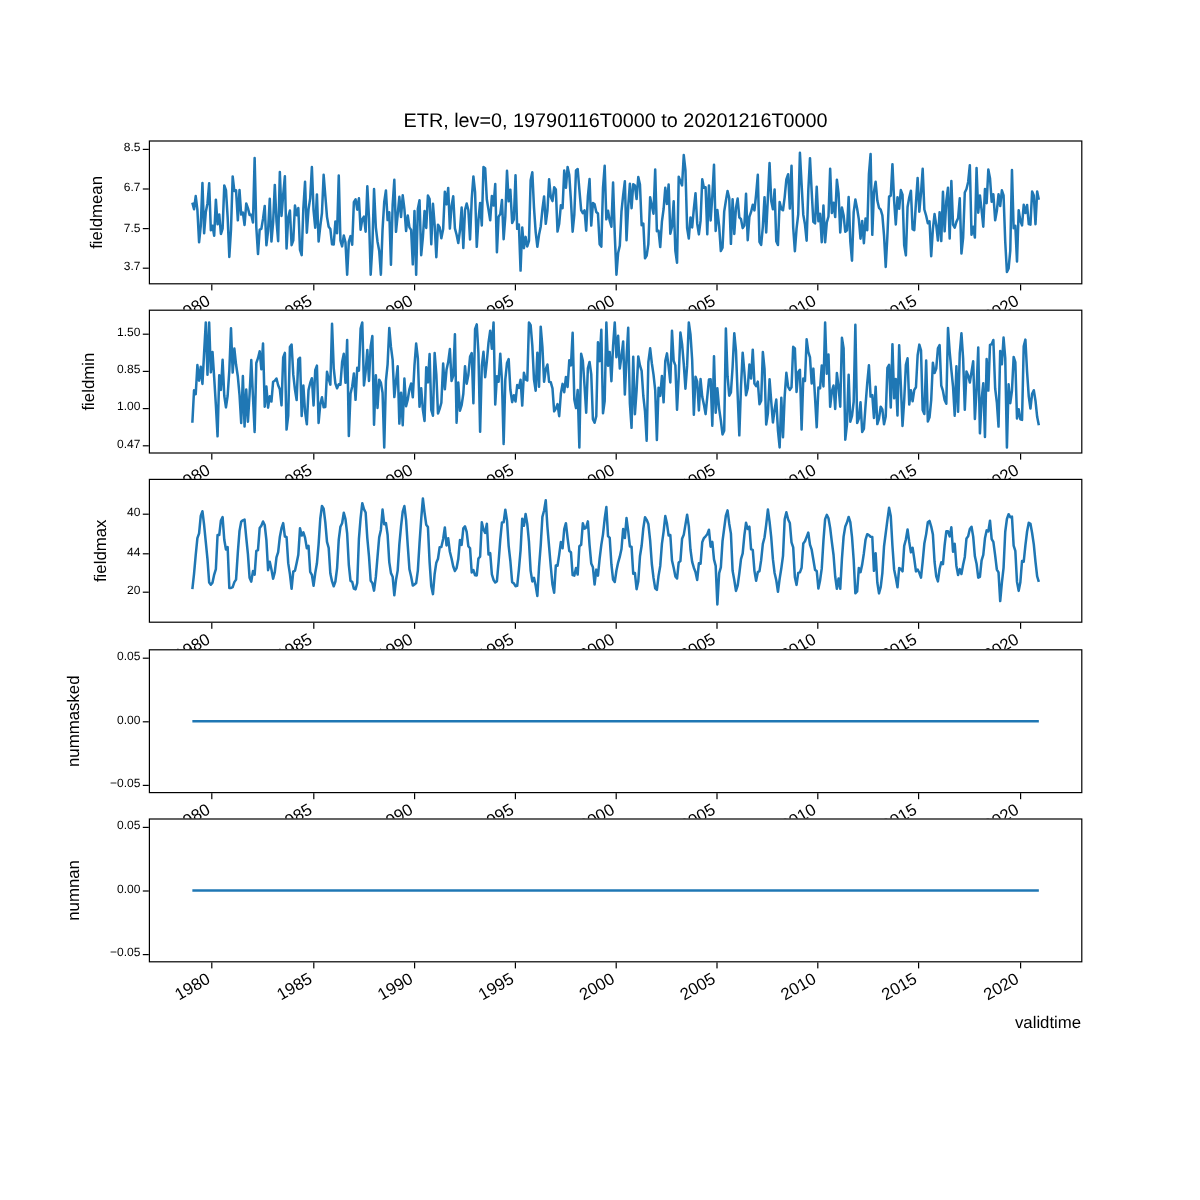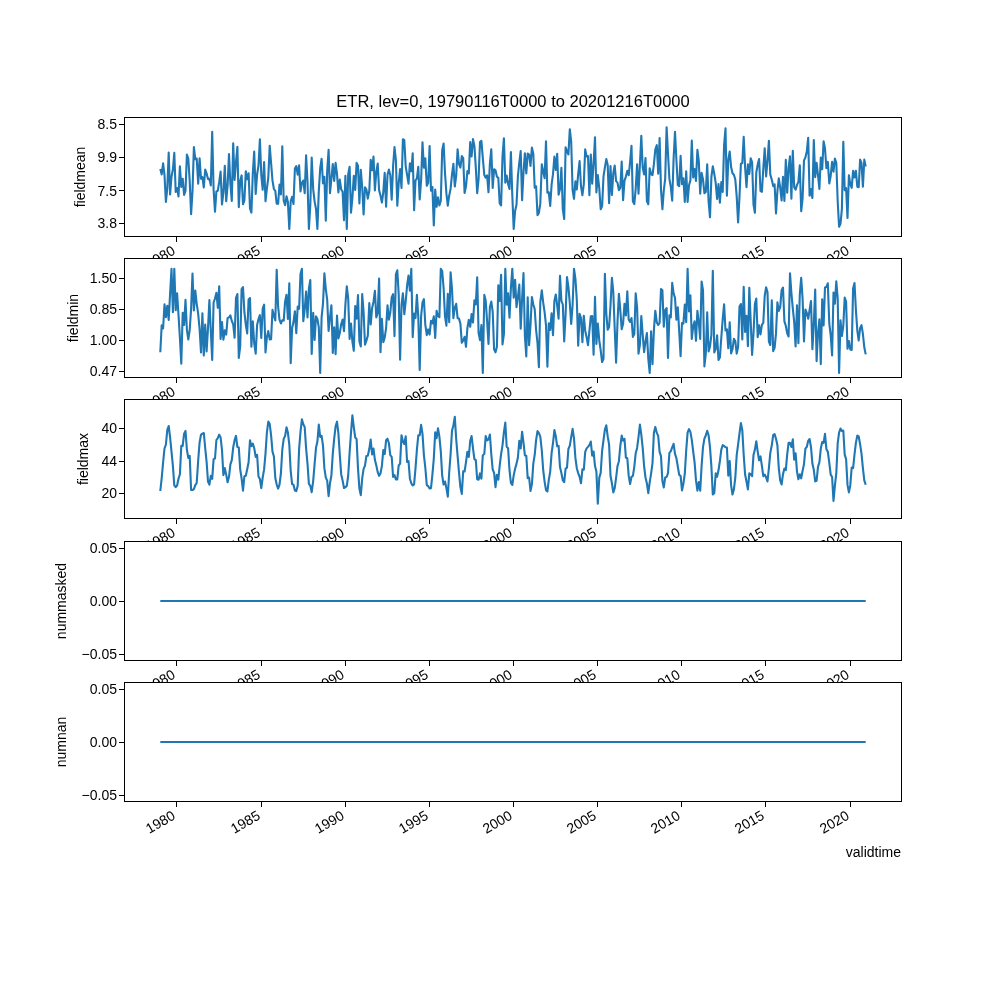--- a/index.html
+++ b/index.html
@@ -5,44 +5,44 @@
   html,body{margin:0;padding:0;background:#ffffff;}
   #fig{
     position:relative;width:1000px;height:976px;background:#ffffff;
     font-family:Liberation Sans, sans-serif;color:#000;overflow:hidden;
   }
   .title{position:absolute;left:125px;top:92px;width:776px;text-align:center;font-size:16.5px;line-height:18px;}
   .xlabel{position:absolute;left:125px;top:844px;width:776px;text-align:right;font-size:14px;line-height:16px;}
   .axes{position:absolute;background:#ffffff;border:1px solid #000;box-sizing:border-box;}
   .axes svg{display:block;}
   .tick-mark{position:absolute;background:#000;}
-  .ytick-label{position:absolute;left:55px;width:62px;text-align:right;font-size:14px;line-height:18px;white-space:nowrap;}
+  .ytick-label{position:absolute;left:55px;width:62px;text-align:right;font-size:10px;line-height:18px;white-space:nowrap;}
   .xtick-label{position:absolute;font-size:14px;line-height:15px;white-space:nowrap;transform-origin:100% 0;transform:rotate(-30deg);}
   .ylabel{position:absolute;text-align:center;font-size:14px;line-height:18px;transform:rotate(-90deg);white-space:nowrap;}
 </style>
 </head>
 <body>
 
 <div id="fig">
   <div class="title">ETR, lev=0, 19790116T0000 to 20201216T0000</div>
   <div class="xlabel">validtime</div>
 <div>
       <div class="axes" style="left: 124px; top: 117px; width: 778px; height: 120px;">
         <svg width="776" height="118">
           <polyline points="35.3,50.9 36.7,56.4 38.1,45.4 39.5,57.0 40.9,83.9 42.3,70.2 43.7,34.5 45.1,76.4 46.5,58.7 47.9,51.5 49.3,34.8 50.7,73.9 52.1,70.1 53.5,78.4 54.9,48.4 56.3,68.9 57.7,60.7 59.1,77.0 60.5,72.6 61.9,36.5 63.3,40.5 64.7,62.9 66.1,96.1 67.5,73.1 68.9,29.0 70.3,41.2 71.7,40.5 73.2,65.6 74.6,40.4 76.0,60.8 77.4,59.1 78.8,69.5 80.2,51.6 81.6,55.4 83.0,61.1 84.4,60.9 85.8,67.4 87.2,13.7 88.6,71.4 90.0,93.7 91.4,73.4 92.8,72.7 94.2,64.2 95.6,53.6 97.0,86.4 98.4,74.4 99.8,47.7 101.2,83.3 102.6,67.4 104.0,36.1 105.4,66.0 106.8,83.0 108.2,25.4 109.6,61.9 111.0,44.2 112.4,28.9 113.8,89.1 115.2,63.0 116.6,57.4 118.0,86.3 119.4,82.3 120.8,53.2 122.2,61.3 123.6,55.3 125.0,90.3 126.4,94.6 127.8,55.6 129.2,33.5 130.7,75.9 132.1,56.5 133.5,47.3 134.9,21.2 136.3,57.3 137.7,71.8 139.1,44.0 140.5,83.3 141.9,70.7 143.3,59.5 144.7,27.7 146.1,45.2 147.5,62.7 148.9,71.0 150.3,72.9 151.7,85.6 153.1,85.8 154.5,66.5 155.9,76.4 157.3,28.2 158.7,82.5 160.1,87.3 161.5,78.3 162.9,84.1 164.3,110.9 165.7,83.4 167.1,78.8 168.5,86.0 169.9,50.5 171.3,48.1 172.7,56.7 174.1,47.3 175.5,73.4 176.9,64.7 178.3,62.5 179.7,75.1 181.1,37.3 182.5,63.7 183.9,110.9 185.3,87.3 186.7,39.6 188.2,71.4 189.6,83.4 191.0,90.9 192.4,110.9 193.8,73.1 195.2,50.2 196.6,40.7 198.0,65.4 199.4,58.9 200.8,102.6 202.2,52.7 203.6,31.8 205.0,75.2 206.4,60.8 207.8,46.0 209.2,62.9 210.6,44.8 212.0,56.1 213.4,74.5 214.8,61.6 216.2,71.5 217.6,73.6 219.0,102.3 220.4,57.8 221.8,110.9 223.2,56.2 224.6,48.8 226.0,94.6 227.4,79.9 228.8,57.9 230.2,72.0 231.6,44.9 233.0,47.8 234.4,85.5 235.8,51.8 237.2,69.3 238.6,96.4 240.0,69.2 241.4,71.5 242.8,80.6 244.3,72.8 245.7,41.8 247.1,52.3 248.5,38.6 249.9,72.5 251.3,53.7 252.7,45.6 254.1,72.3 255.5,77.6 256.9,84.5 258.3,74.1 259.7,54.9 261.1,88.7 262.5,57.0 263.9,51.6 265.3,57.2 266.7,81.6 268.1,48.0 269.5,29.0 270.9,42.2 272.3,87.7 273.7,65.2 275.1,51.1 276.5,69.9 277.9,21.2 279.3,22.2 280.7,48.3 282.1,56.9 283.5,65.6 284.9,45.3 286.3,53.3 287.7,35.4 289.1,92.2 290.5,62.5 291.9,60.4 293.3,48.7 294.7,81.4 296.1,62.5 297.5,24.4 298.9,49.8 300.3,40.2 301.8,67.8 303.2,64.9 304.6,28.1 306.0,72.7 307.4,69.1 308.8,107.5 310.2,71.5 311.6,88.8 313.0,79.4 314.4,87.4 315.8,82.8 317.2,32.3 318.6,25.5 320.0,55.0 321.4,75.4 322.8,87.7 324.2,77.6 325.6,70.7 327.0,56.6 328.4,45.7 329.8,68.5 331.2,57.7 332.6,31.4 334.0,46.2 335.4,49.6 336.8,38.1 338.2,40.0 339.6,75.0 341.0,68.4 342.4,53.0 343.8,55.5 345.2,24.1 346.6,38.5 348.0,21.1 349.4,27.9 350.8,49.4 352.2,75.1 353.6,60.8 355.0,24.1 356.4,22.9 357.8,39.9 359.3,57.1 360.7,59.7 362.1,57.3 363.5,74.3 364.9,45.6 366.3,31.2 367.7,70.0 369.1,51.2 370.5,52.3 371.9,58.7 373.3,59.9 374.7,85.5 376.1,87.5 377.5,38.5 378.9,20.2 380.3,64.8 381.7,57.6 383.1,65.9 384.5,70.9 385.9,34.1 387.3,77.3 388.7,110.9 390.1,92.9 391.5,86.7 392.9,58.2 394.3,44.7 395.7,33.1 397.1,82.1 398.5,54.2 399.9,35.2 401.3,55.5 402.7,35.5 404.1,36.6 405.5,47.9 406.9,29.5 408.3,35.7 409.7,69.6 411.1,68.3 412.5,97.2 413.9,94.9 415.3,85.4 416.8,46.3 418.2,53.5 419.6,60.1 421.0,23.3 422.4,74.6 423.8,74.3 425.2,87.9 426.6,66.7 428.0,56.2 429.4,38.5 430.8,52.0 432.2,35.7 433.6,76.7 435.0,70.9 436.4,49.7 437.8,91.0 439.2,101.0 440.6,29.3 442.0,33.1 443.4,36.5 444.8,11.2 446.2,23.7 447.6,72.1 449.0,80.8 450.4,63.3 451.8,71.5 453.2,56.0 454.6,43.0 456.0,68.2 457.4,77.3 458.8,66.1 460.2,31.4 461.6,38.5 463.0,38.0 464.4,77.2 465.8,36.5 467.2,65.7 468.6,45.5 470.0,19.3 471.4,74.5 472.8,57.0 474.3,70.7 475.7,91.2 477.1,88.4 478.5,58.4 479.9,49.3 481.3,41.1 482.7,47.1 484.1,85.2 485.5,48.0 486.9,76.9 488.3,55.3 489.7,47.5 491.1,63.1 492.5,64.6 493.9,72.1 495.3,70.0 496.7,43.5 498.1,82.2 499.5,62.6 500.9,58.6 502.3,52.7 503.7,57.3 505.1,44.0 506.5,27.7 507.9,83.6 509.3,86.1 510.7,70.8 512.1,46.3 513.5,75.7 514.9,46.9 516.3,17.9 517.7,49.6 519.1,56.4 520.5,40.0 521.9,83.1 523.3,86.2 524.7,50.3 526.1,56.1 527.5,57.2 528.9,46.2 530.3,31.5 531.8,27.2 533.2,55.7 534.6,20.1 536.0,71.6 537.4,91.3 538.8,72.5 540.2,60.6 541.6,9.4 543.0,35.6 544.4,60.9 545.8,68.9 547.2,82.6 548.6,40.6 550.0,13.8 551.4,41.5 552.8,66.9 554.2,68.1 555.6,37.7 557.0,66.3 558.4,60.2 559.8,83.9 561.2,53.2 562.6,83.9 564.0,67.3 565.4,62.4 566.8,22.6 568.2,59.5 569.6,51.0 571.0,62.9 572.4,31.8 573.8,43.1 575.2,75.7 576.6,54.9 578.0,61.3 579.4,75.2 580.8,74.0 582.2,46.2 583.6,83.4 585.0,99.3 586.4,58.8 587.8,48.3 589.3,56.0 590.7,64.8 592.1,80.9 593.5,66.1 594.9,84.6 596.3,64.0 597.7,73.9 599.1,27.0 600.5,10.3 601.9,77.7 603.3,41.7 604.7,33.5 606.1,49.1 607.5,55.2 608.9,56.7 610.3,61.5 611.7,78.4 613.1,104.4 614.5,78.4 615.9,45.9 617.3,45.0 618.7,18.8 620.1,49.1 621.5,69.1 622.9,46.4 624.3,56.0 625.7,40.4 627.1,44.2 628.5,86.5 629.9,94.8 631.3,54.5 632.7,46.6 634.1,41.0 635.5,72.9 636.9,73.8 638.3,50.8 639.7,30.3 641.1,58.4 642.5,43.0 643.9,22.7 645.3,56.6 646.8,61.8 648.2,68.1 649.6,66.4 651.0,95.5 652.4,73.0 653.8,60.4 655.2,69.6 656.6,82.5 658.0,58.8 659.4,82.9 660.8,41.9 662.2,74.8 663.6,49.6 665.0,38.4 666.4,80.8 667.8,32.9 669.2,69.2 670.6,71.7 672.0,66.9 673.4,63.9 674.8,47.3 676.2,93.3 677.6,80.2 679.0,42.4 680.4,39.5 681.8,33.6 683.2,19.7 684.6,77.7 686.0,71.0 687.4,80.0 688.8,22.1 690.2,59.2 691.6,44.9 693.0,57.1 694.4,70.9 695.8,39.5 697.2,51.3 698.6,23.2 700.0,30.5 701.4,50.1 702.8,43.9 704.3,65.5 705.7,57.7 707.1,43.9 708.5,53.7 709.9,40.6 711.3,44.8 712.7,83.5 714.1,108.7 715.5,105.8 716.9,90.8 718.3,23.7 719.7,72.1 721.1,70.2 722.5,99.9 723.9,57.2 725.3,66.1 726.7,69.8 728.1,52.7 729.5,59.5 730.9,52.8 732.3,68.7 733.7,69.2 735.1,41.6 736.5,45.0 737.9,68.8 739.3,41.6 740.7,48.5" fill="none" stroke="#1f77b4" stroke-width="2.1" stroke-linejoin="round"></polyline>
         </svg>
       </div>
       <div class="tick-mark" style="left: 119px; top: 124px; width: 5px; height: 1px;"></div>
       <div class="ytick-label" style="top: 115px;">8.5</div>
       <div class="tick-mark" style="left: 119px; top: 157px; width: 5px; height: 1px;"></div>
-      <div class="ytick-label" style="top: 148px;">9.9</div>
+      <div class="ytick-label" style="top: 148px;">6.7</div>
       <div class="tick-mark" style="left: 119px; top: 190px; width: 5px; height: 1px;"></div>
       <div class="ytick-label" style="top: 182px;">7.5</div>
       <div class="tick-mark" style="left: 119px; top: 223px; width: 5px; height: 1px;"></div>
-      <div class="ytick-label" style="top: 214px;">3.8</div>
+      <div class="ytick-label" style="top: 214px;">3.7</div>
       <div class="ylabel" style="left: 21px; top: 168px; width: 118px;">fieldmean</div>
       <div class="tick-mark" style="left: 176px; top: 237px; width: 1px; height: 5px;"></div>
       <div class="xtick-label" style="right: 830px; top: 243px;">1980</div>
       <div class="tick-mark" style="left: 261px; top: 237px; width: 1px; height: 5px;"></div>
       <div class="xtick-label" style="right: 745px; top: 243px;">1985</div>
       <div class="tick-mark" style="left: 345px; top: 237px; width: 1px; height: 5px;"></div>
       <div class="xtick-label" style="right: 661px; top: 243px;">1990</div>
       <div class="tick-mark" style="left: 429px; top: 237px; width: 1px; height: 5px;"></div>
       <div class="xtick-label" style="right: 577px; top: 243px;">1995</div>
       <div class="tick-mark" style="left: 513px; top: 237px; width: 1px; height: 5px;"></div>

